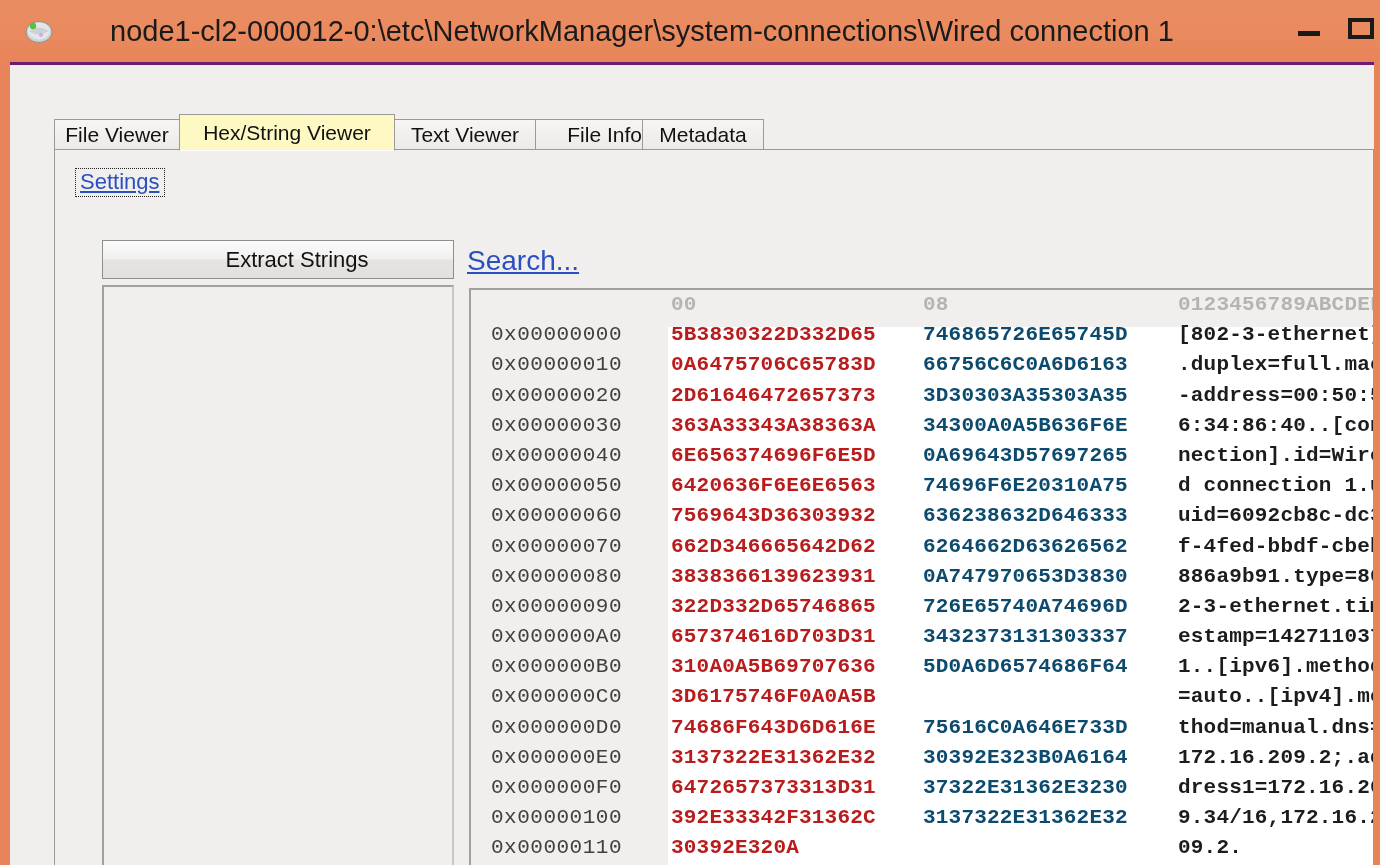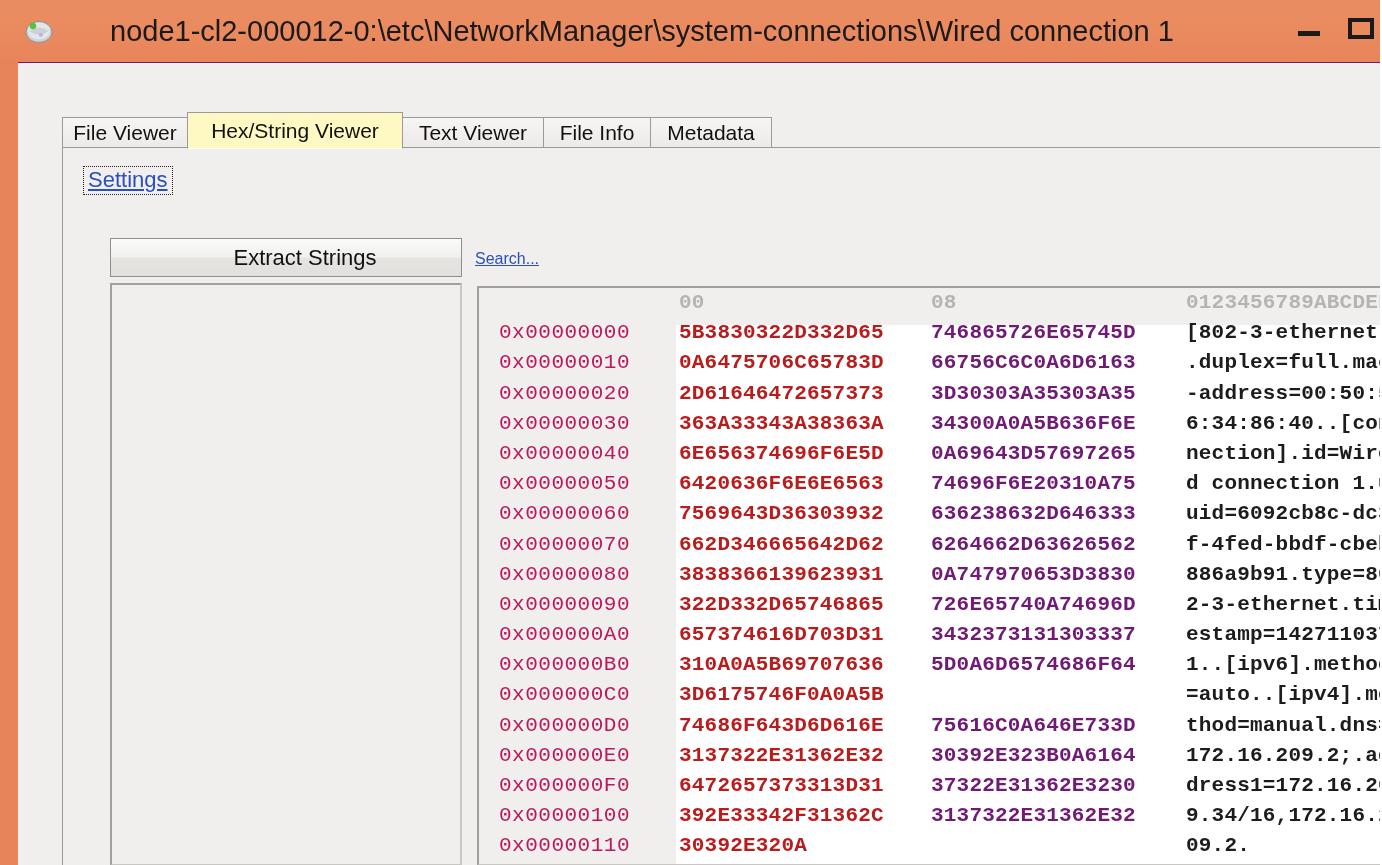--- a/index.html
+++ b/index.html
@@ -75,26 +75,26 @@
     left: 0px; top: 8px;
     width: 26px; height: 21px;
     border: 4px solid #1a1a1a;
     box-sizing: border-box;
     display: block;
   }
 
   
   .client {
     position: absolute;
-    left: 18px;
+    left: 10px;
     top: 62px;
     width: 1364px;
     height: 803px;
     background: #f0efed;
-    border-top: 1px solid #701a75;
+    border-top: 3px solid #701a75;
     box-sizing: border-box;
     overflow: hidden;
   }
 
   
   .tabstrip {
     position: absolute;
     left: 44px;
     top: 49px;
     width: 1320px;
@@ -194,21 +194,21 @@
     border-bottom-color: #c9c7c4;
     box-sizing: border-box;
     overflow: hidden;
   }
 
   
   .search-link {
     position: absolute;
     left: 412px;
     top: 99px;
-    font-size: 16px;
+    font-size: 28px;
     color: #2b4fbf;
     text-decoration: underline;
     line-height: 24px;
     cursor: pointer;
     white-space: nowrap;
   }
 
   .hexpanel {
     position: absolute;
     left: 414px;
@@ -253,34 +253,34 @@
   .hexrow.hdr .c-off,
   .hexrow.hdr .c-h1,
   .hexrow.hdr .c-h2,
   .hexrow.hdr .c-asc {
     color: #b6b4b1;
   }
   .c-off {
     position: absolute;
     left: 20px;
     width: 180px;
-    color: #be185d;
+    color: #404040;
     letter-spacing: 0.5px;
   }
   .c-h1 {
     position: absolute;
     left: 200px;
     color: #b91c1c;
     font-weight: bold;
     letter-spacing: 0.2px;
   }
   .c-h2 {
     position: absolute;
     left: 452px;
-    color: #701a75;
+    color: #0c4a6e;
     font-weight: bold;
     letter-spacing: 0.2px;
   }
   .c-asc {
     position: absolute;
     left: 707px;
     color: #1c1c1c;
     font-weight: bold;
     letter-spacing: 0.2px;
   }
@@ -308,21 +308,21 @@
         <i></i>
       </div>
   </div>
 
   <div class="client">
 
     <div class="tabstrip">
       <div class="tab" style="left:0px; width:126px;">File Viewer</div>
       <div class="tab selected" style="left:125px; width:216px;">Hex/String Viewer</div>
       <div class="tab" style="left:340px; width:142px;">Text Viewer</div>
-      <div class="tab" style="left:481px; width:108px;">File Info</div>
+      <div class="tab" style="left:481px; width:108px;text-align:right;">File Info</div>
       <div class="tab" style="left:588px; width:122px;">Metadata</div>
     </div>
     <div class="tabline"></div>
 
     <div class="tabpage">
 
       <div class="settings-link">Settings</div>
 
       <div class="extract-btn">Extract Strings</div>
 

